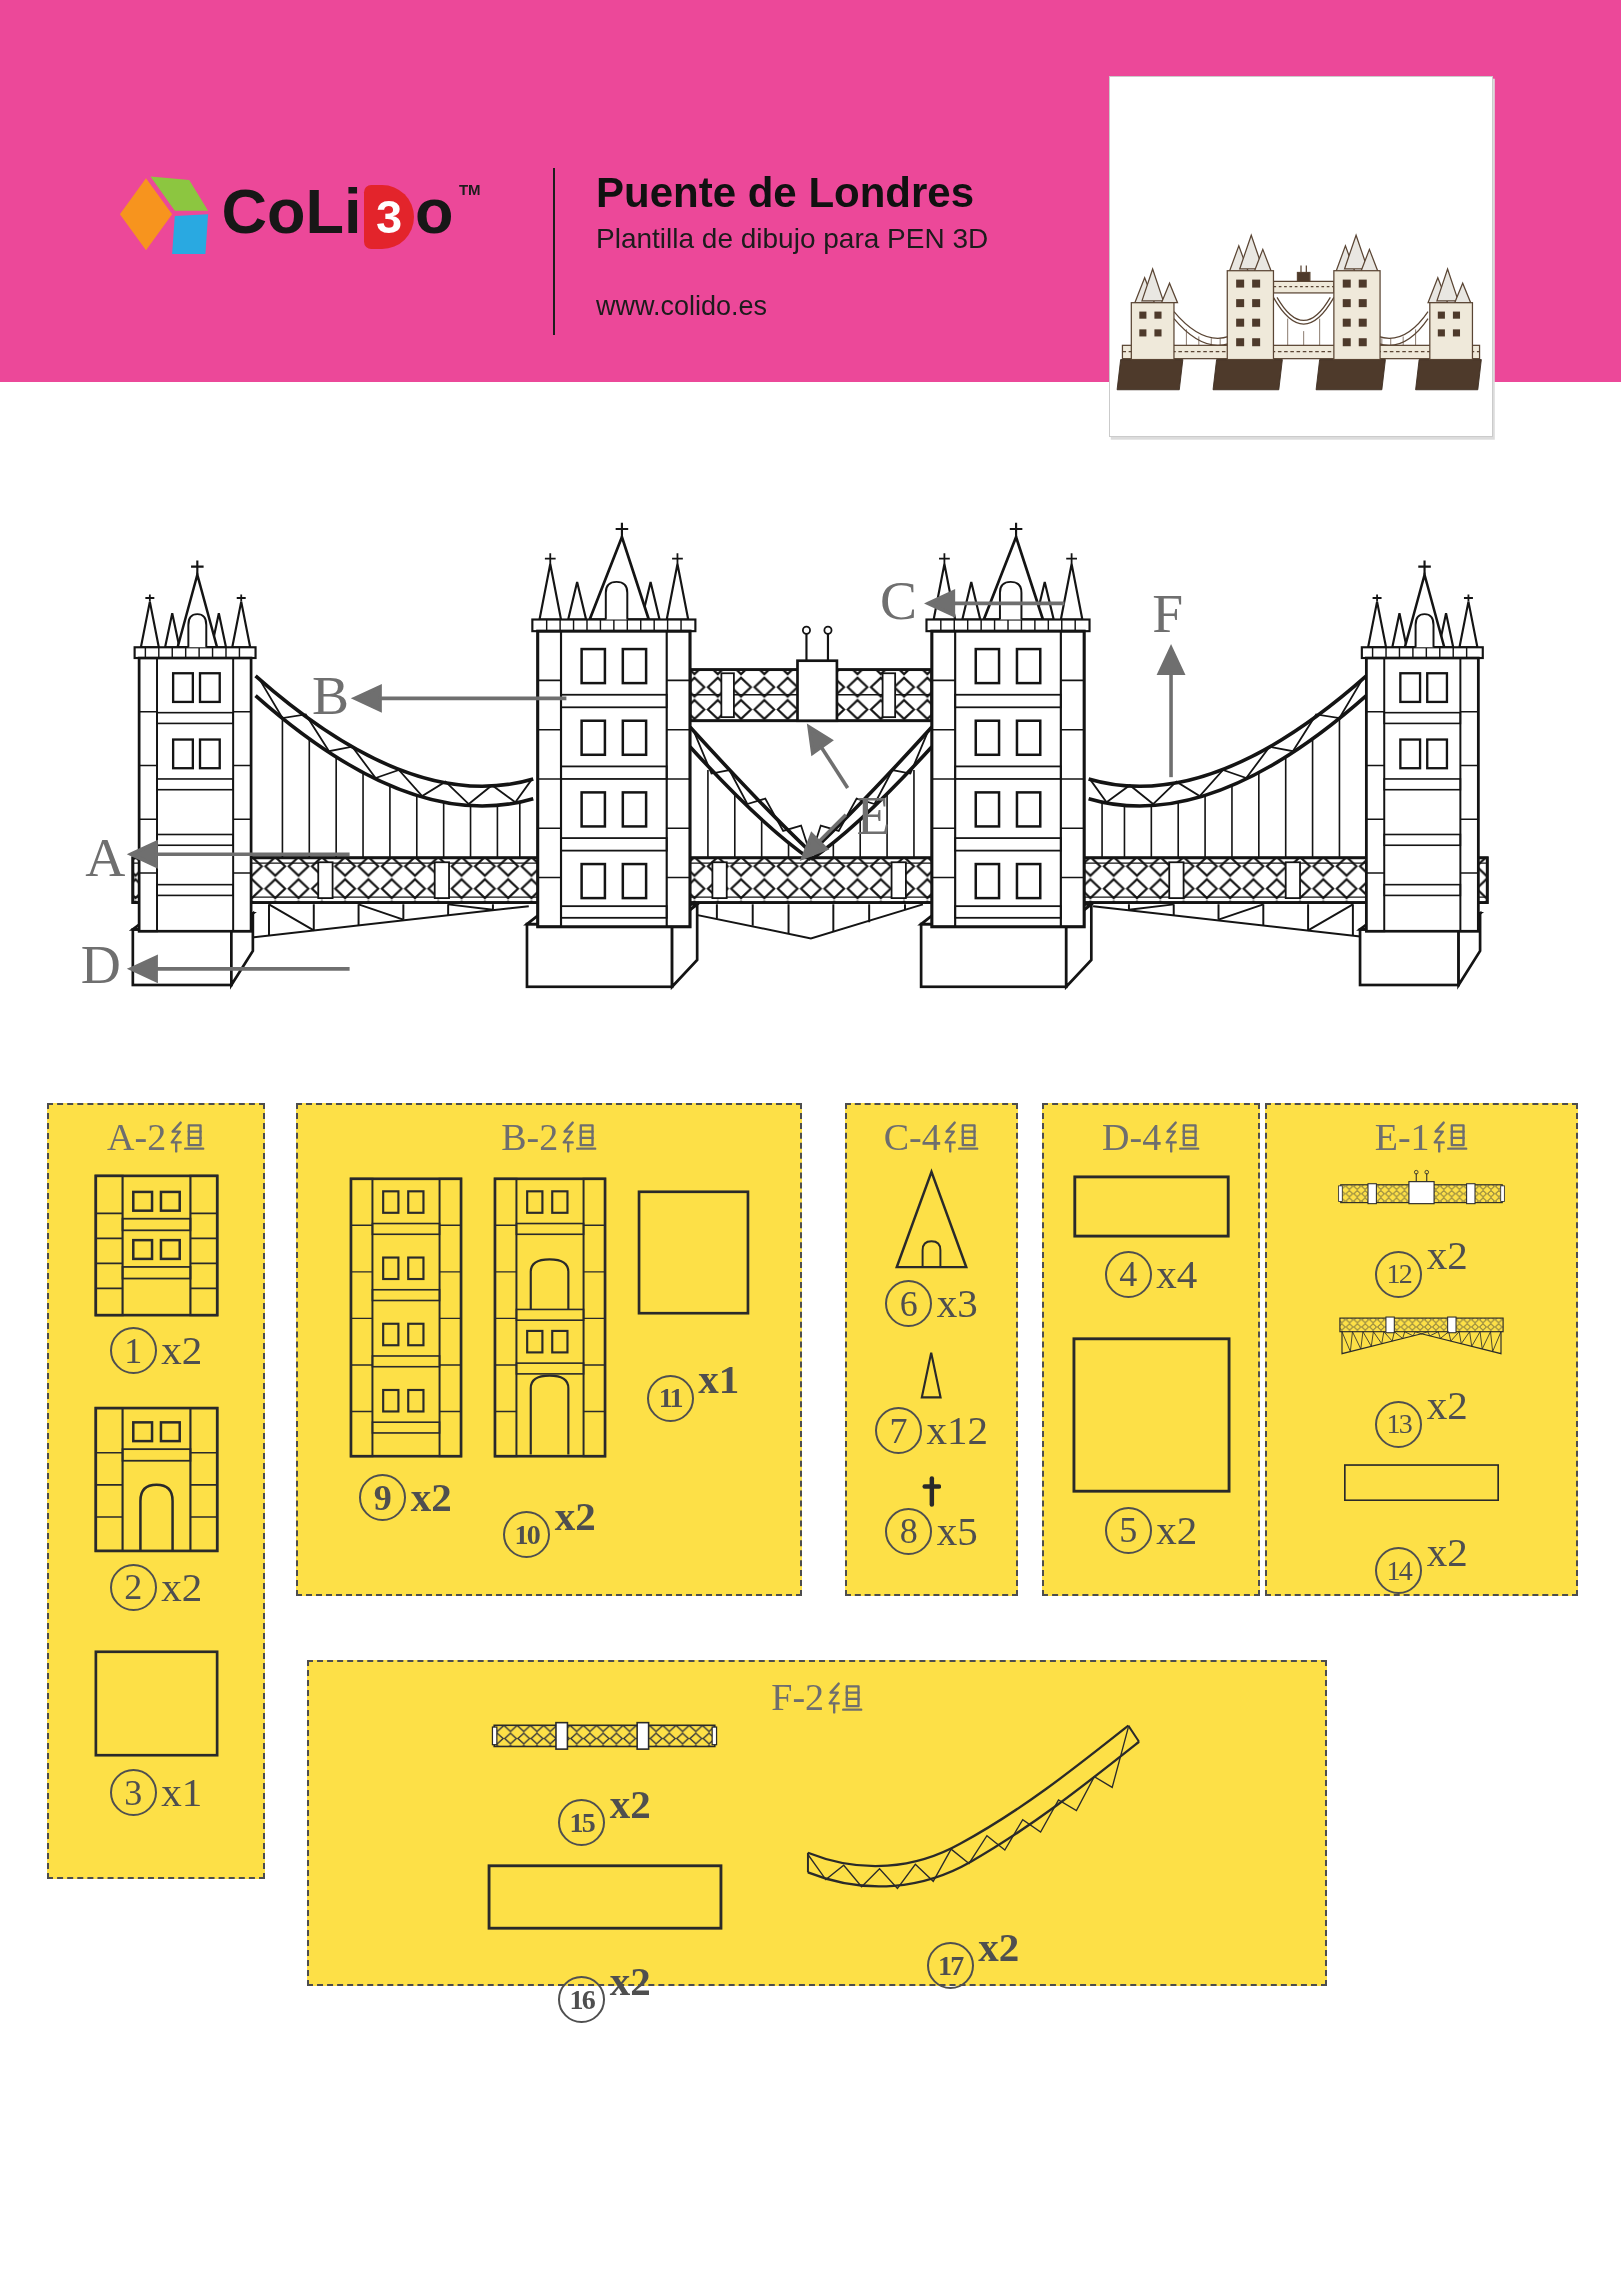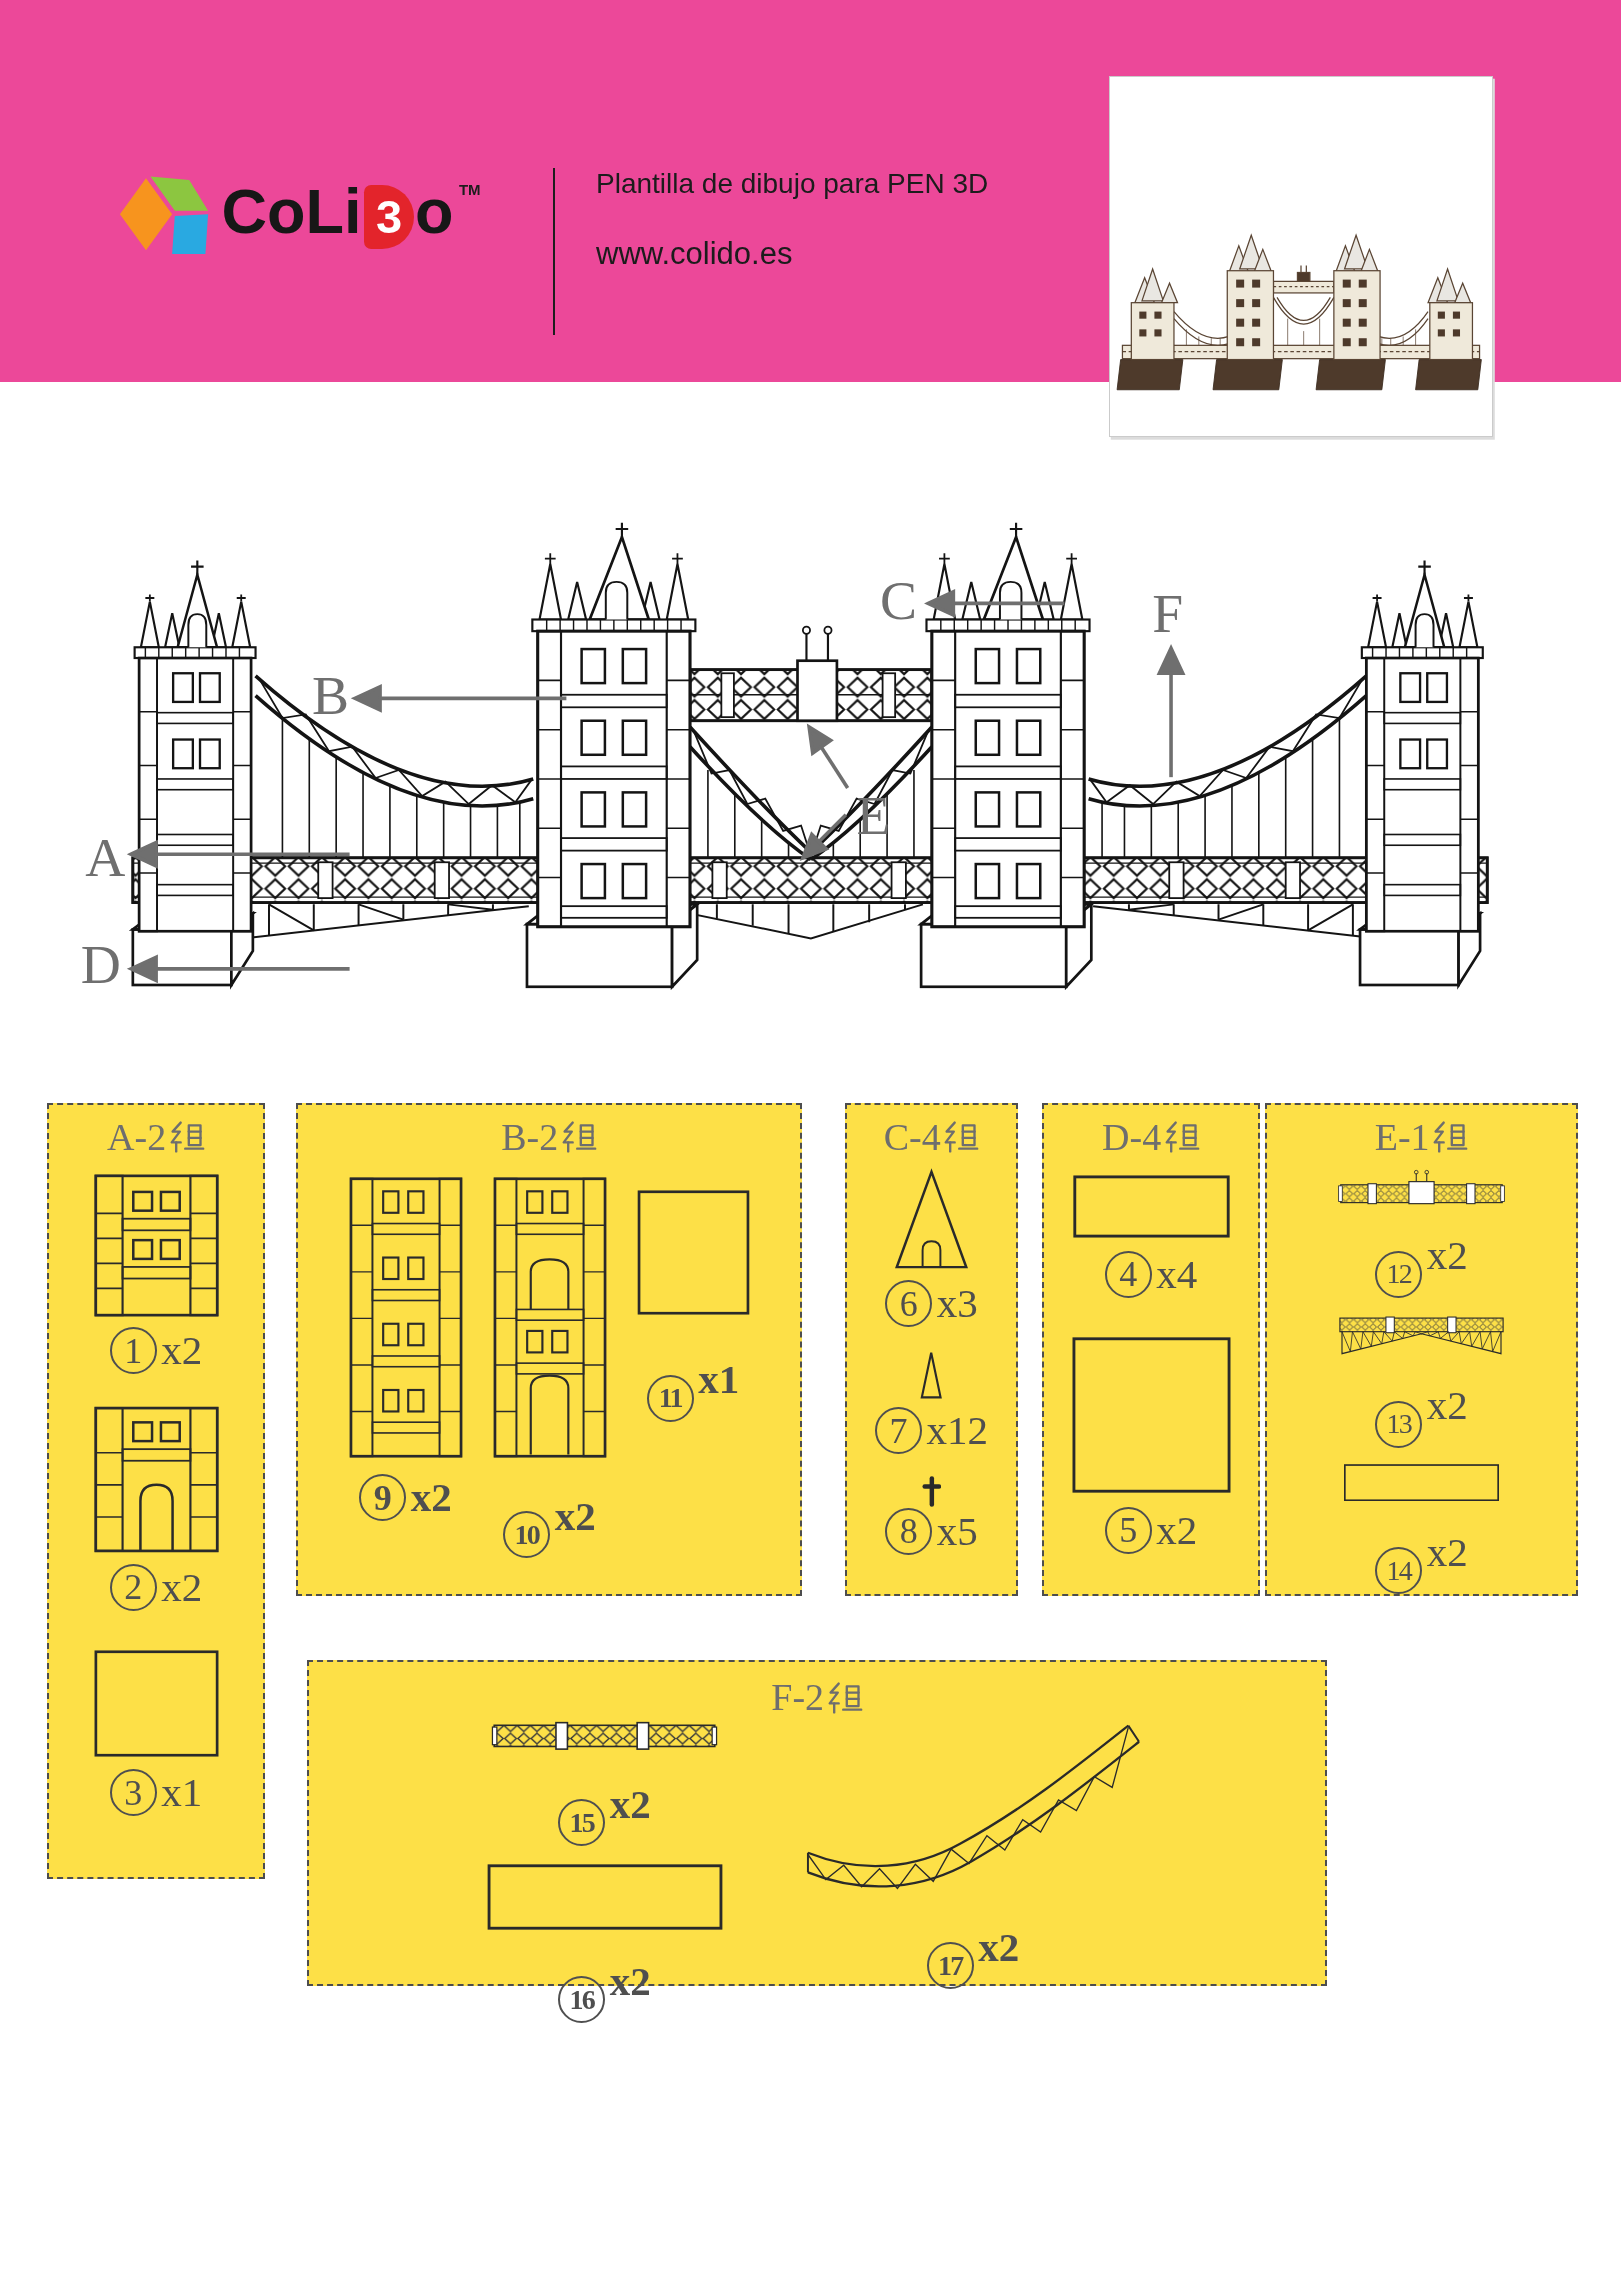--- a/index.html
+++ b/index.html
@@ -12,21 +12,21 @@
   .cube{width:90px;height:82px;}
   .wordmark{display:flex;align-items:flex-start;margin-top:7.2px;}
   .wm-txt{font-weight:bold;font-size:63px;line-height:57px;color:#171717;letter-spacing:0px;}
   .wm-d{width:50px;height:64px;background:#e3242b;border-radius:7.2px 32px 32px 7.2px;
         display:inline-flex;align-items:center;justify-content:center;margin:1.8px 0.9px 0 2.7px;}
   .wm-3{color:#ffffff;font-weight:bold;font-size:47px;line-height:1;}
   .wm-tm{font-weight:bold;font-size:15px;color:#1d1d1d;margin-left:5.4px;margin-top:-1.8px;}
   .titleblock{left:553px;top:168px;border-left:2.7px solid #1d1d1d;padding-left:41px;height:167px;}
   .pg-title{font-size:42px;font-weight:bold;color:#111;line-height:1.1;margin:1.8px 0 7.2px 0;}
   .pg-sub{font-size:28px;color:#1c1c1c;}
-  .pg-site{font-size:31px;color:#1c1c1c;margin-top:36px;}
+  .pg-site{font-size:27px;color:#1c1c1c;margin-top:36px;}
   
   .thumb{left:1109px;top:76px;width:384px;height:361px;background:#ffffff;
          border:1.8px solid #cbcbcb;box-shadow:1.8px 2.7px 0 #dcdcdc;box-sizing:border-box;}
   .thumb svg{display:block;width:100%;height:100%;}
   
   .gbox{border:2.7px dashed #4d4d4d;box-sizing:border-box;display:flex;flex-direction:column;
         align-items:center;background:#fde047;}
   .gtitle{display:flex;align-items:center;gap:2.7px;color:#6e6e6e;
           font-family:"Liberation Serif",serif;font-size:38px;line-height:1;}
   .zu{width:36px;height:36px;margin-top:1.8px;}
@@ -74,20 +74,21 @@
     <div class="wordmark">
       <span class="wm-txt">CoLi</span>
         <span class="wm-d">
           <span class="wm-3">3</span>
         </span>
         <span class="wm-txt">o</span>
       <span class="wm-tm">TM</span>
     </div>
   </div>
   <div class="abs titleblock">
+    <div class="pg-title">Puente de Londres</div>
     <div class="pg-sub">Plantilla de dibujo para PEN 3D</div>
     <div class="pg-site">www.colido.es</div>
   </div>
 </div>
 
 <div class="abs thumb">
   <svg viewBox="0 0 430 400">
     <g stroke="#5a4534" stroke-width="1.4" fill="none">
 
       <path d="M72,262 Q104,300 134,290"></path>

